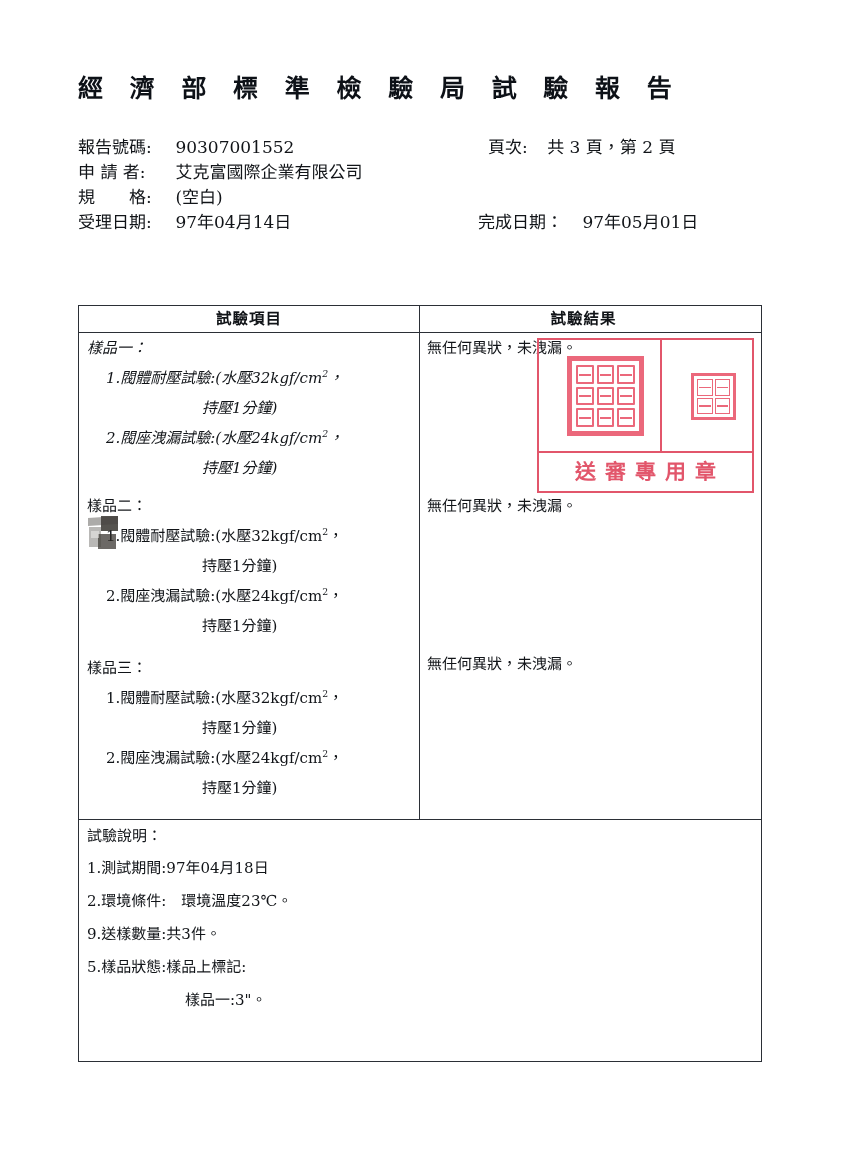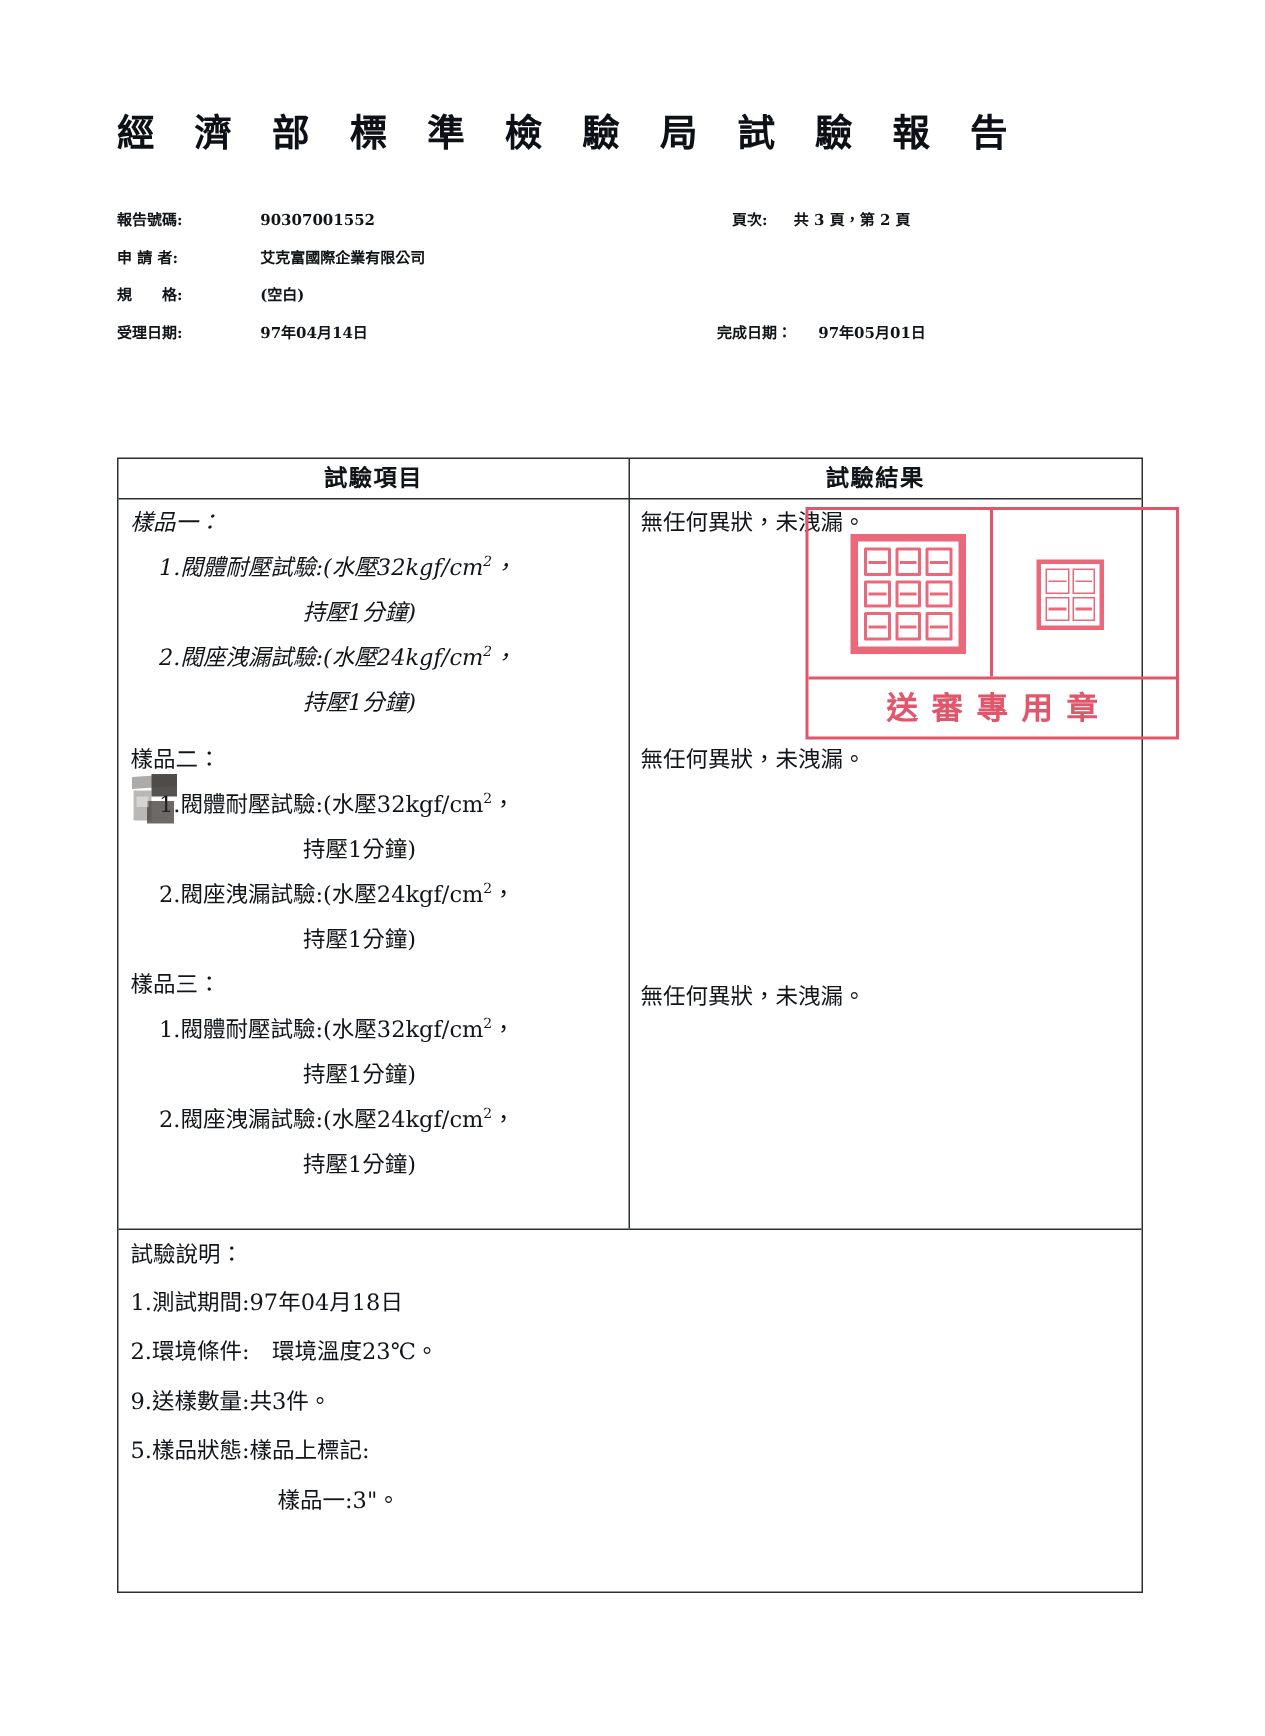--- a/index.html
+++ b/index.html
@@ -32,22 +32,21 @@
     white-space: nowrap;
     color: #0d1117;
   }
 
   
   .meta {
     position: absolute;
     left: 78px;
     top: 135px;
     width: 700px;
-    font-size: 10px;
-    font-weight: bold;
+    font-size: 17px;
   }
   .meta-row {
     position: relative;
     height: 25px;
     line-height: 25px;
     white-space: nowrap;
   }
   .meta-label {
     display: inline-block;
     width: 92px;
@@ -203,21 +202,21 @@
     padding-left: 98px;
     line-height: 33px;
     white-space: nowrap;
   }
 
   
   .stamp {
     position: absolute;
     left: 458px;
     top: 32px;
-    width: 249px;
+    width: 217px;
     height: 155px;
     border: 2px solid #e2566b;
     box-sizing: border-box;
     color: #e2566b;
   }
   .stamp-top {
     position: relative;
     height: 113px;
     border-bottom: 2px solid #e2566b;
     box-sizing: border-box;
@@ -369,21 +368,21 @@
         <div class="smudge">
           <span class="sm-a"></span>
             <span class="sm-b"></span>
             <span class="sm-c"></span>
             <span class="sm-d"></span>
             <span class="sm-n"></span>
         </div>
       </div>
       <div class="result" style="top:158px;">無任何異狀，未洩漏。</div>
 
-      <div class="sample" style="top:308px;">
+      <div class="sample" style="top:320px;">
         <div class="sample-title">樣品三：</div>
         <div class="test-line"><span>1.閥體耐壓試驗:(水壓32kgf/cm</span><sup class="sq">2</sup><span>，</span></div>
         <div class="test-cont">持壓1分鐘)</div>
         <div class="test-line"><span>2.閥座洩漏試驗:(水壓24kgf/cm</span><sup class="sq">2</sup><span>，</span></div>
         <div class="test-cont">持壓1分鐘)</div>
       </div>
       <div class="result" style="top:316px;">無任何異狀，未洩漏。</div>
 
     </div>
 

